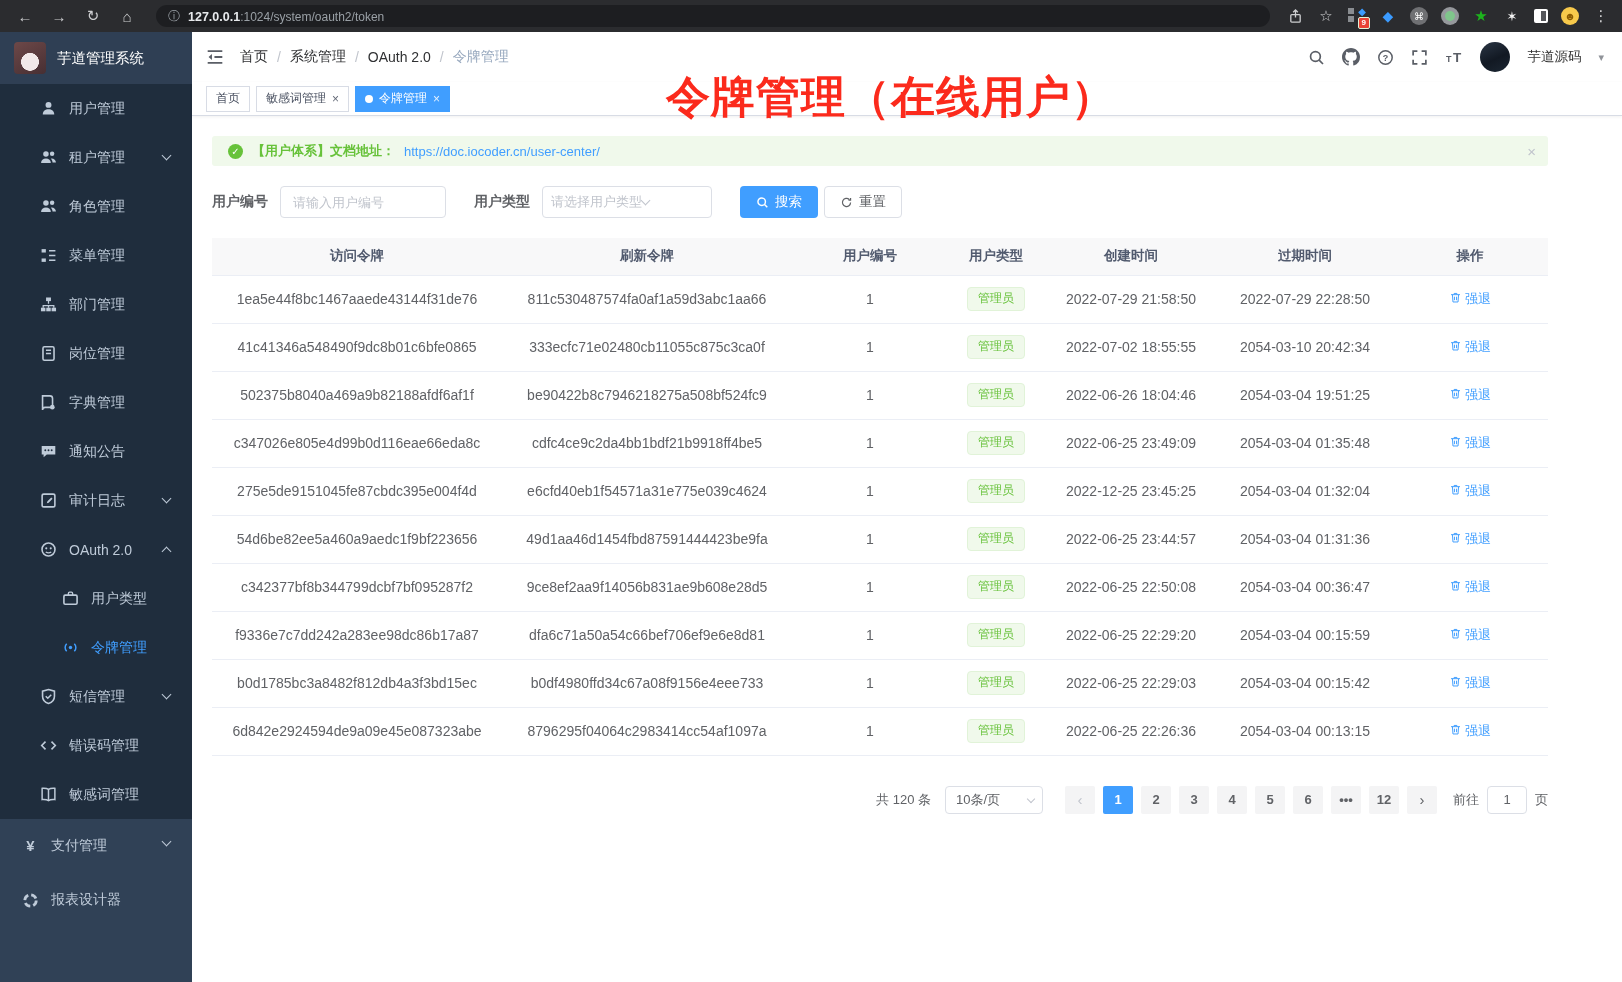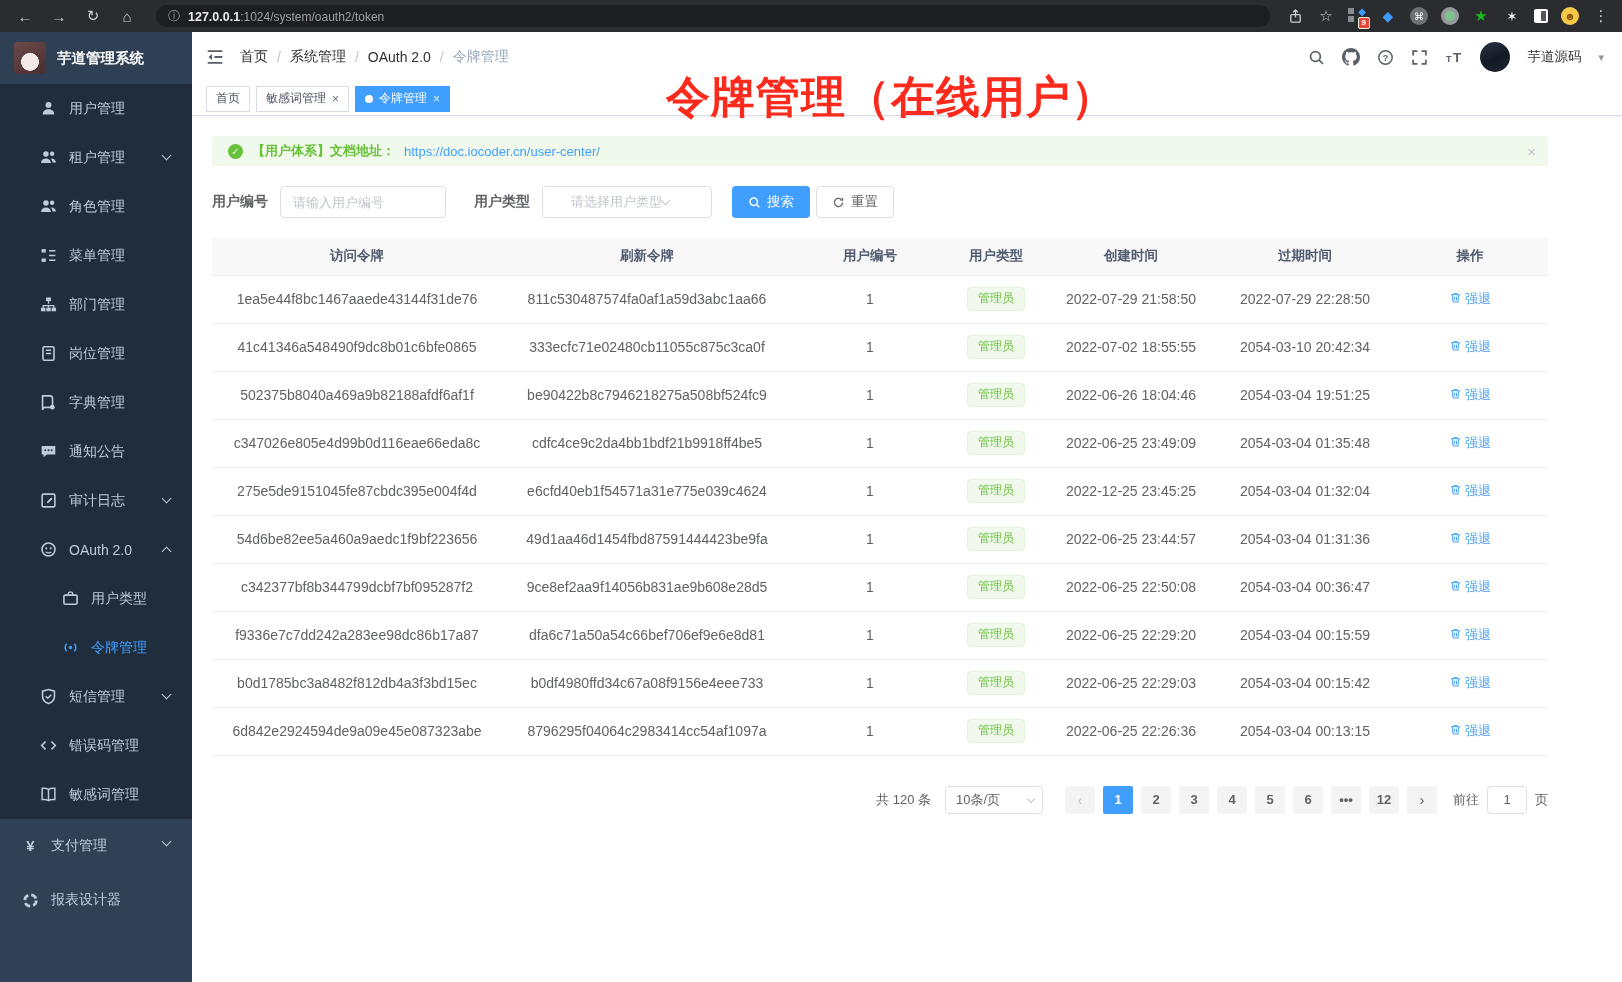--- a/index.html
+++ b/index.html
@@ -32,21 +32,21 @@
   .ic-split i{position:absolute;right:2px;top:2px;bottom:2px;width:5px;background:#55565a}
   .ic-emoji{border-radius:50%;background:#f7c94b;color:#8a5a00;font-size:11px}
   .ic-dots{color:#cdced0;font-size:15px}
 
   
   .app{display:flex;height:950px}
   .sidebar{width:192px;flex:none;display:flex;flex-direction:column;background:#1f2d3d}
   .logo-row{height:52px;flex:none;background:#2f3f54;display:flex;align-items:center;gap:11px;padding:0 14px}
   .logo-img{width:32px;height:32px;border-radius:4px;flex:none;
     background:radial-gradient(circle at 50% 62%,#f2e9e9 0 34%,rgba(0,0,0,0) 36%),linear-gradient(150deg,#6d4848,#472f33)}
-  .logo-title{color:#fff;font-size:14.5px;font-weight:700;white-space:nowrap}
+  .logo-title{color:#fff;font-size:14.5px;font-weight:400;white-space:nowrap}
   .menu{flex:none}
   .side-item{height:49px;display:flex;align-items:center;padding-left:40px;color:#bfcbd9;font-size:14px;cursor:pointer;position:relative;white-space:nowrap}
   .side-item.child{padding-left:62px}
   .side-item.top{padding-left:22px;height:54px;background:#304156}
   .side-item.active{color:#409eff}
   .side-icon{width:17px;height:17px;margin-right:12px;flex:none;display:inline-flex}
   .side-icon svg{width:17px;height:17px}
   .side-arrow{position:absolute;right:22px;width:7px;height:7px;border-right:1.6px solid #bfcbd9;border-bottom:1.6px solid #bfcbd9}
   .side-arrow.down{transform:rotate(45deg);top:19px}
   .side-arrow.up{transform:rotate(-135deg);top:23px}
@@ -79,21 +79,21 @@
   .alert{width:1336px;height:30px;background:#f0f9eb;border-radius:3px;display:flex;align-items:center;gap:9px;padding:0 16px;font-size:13px;color:#67c23a;position:relative;margin-bottom:20px}
   .alert .check{width:15px;height:15px;border-radius:50%;background:#67c23a;color:#fff;font-size:10px;display:inline-flex;align-items:center;justify-content:center;flex:none}
   .alert .atext{font-weight:700}
   .alert .alink{color:#409eff;cursor:pointer;font-weight:400}
   .alert .aclose{position:absolute;right:12px;color:#c0c4cc;font-size:15px;cursor:pointer}
 
   .filters{display:flex;align-items:center;font-size:14px;margin-bottom:20px}
   .flabel{font-weight:700;color:#606266;margin-right:12px}
   .finput{width:166px;height:32px;border:1px solid #dcdfe6;border-radius:4px;padding:0 12px;font-size:13px;color:#606266;outline:none;margin-right:28px}
   .finput::placeholder{color:#c0c4cc}
-  .fselect{width:170px;height:32px;border:1px solid #dcdfe6;border-radius:4px;display:flex;align-items:center;padding:0 10px 0 28px;font-size:13px;color:#c0c4cc;cursor:pointer;margin-right:20px}
+  .fselect{width:170px;height:32px;border:1px solid #dcdfe6;border-radius:4px;display:flex;align-items:center;padding:0 10px 0 8px;font-size:13px;color:#c0c4cc;cursor:pointer;margin-right:28px}
   .fselect .chev{width:7px;height:7px;border-right:1.4px solid #c0c4cc;border-bottom:1.4px solid #c0c4cc;transform:rotate(45deg);margin-top:-3px}
   .btn{height:32px;border-radius:4px;display:inline-flex;align-items:center;gap:6px;padding:0 15px;font-size:13.5px;cursor:pointer;border:1px solid transparent}
   .btn.primary{background:#409eff;color:#fff;margin-right:6px}
   .btn.plain{background:#fff;border-color:#dcdfe6;color:#606266}
   .btn svg{width:13px;height:13px}
 
   table.grid{width:1336px;border-collapse:collapse;font-size:14px;color:#606266;table-layout:fixed}
   .grid th{background:#f8f8f9;height:37px;font-size:13.5px;font-weight:700;color:#515a6e;text-align:center;border-bottom:1px solid #ebeef5}
   .grid td{height:48px;text-align:center;border-bottom:1px solid #ebeef5;overflow:hidden;white-space:nowrap}
   .badge{display:inline-block;padding:3px 10px;font-size:12px;line-height:1.3;color:#67c23a;background:#f0f9eb;border:1px solid #e1f3d8;border-radius:4px}

